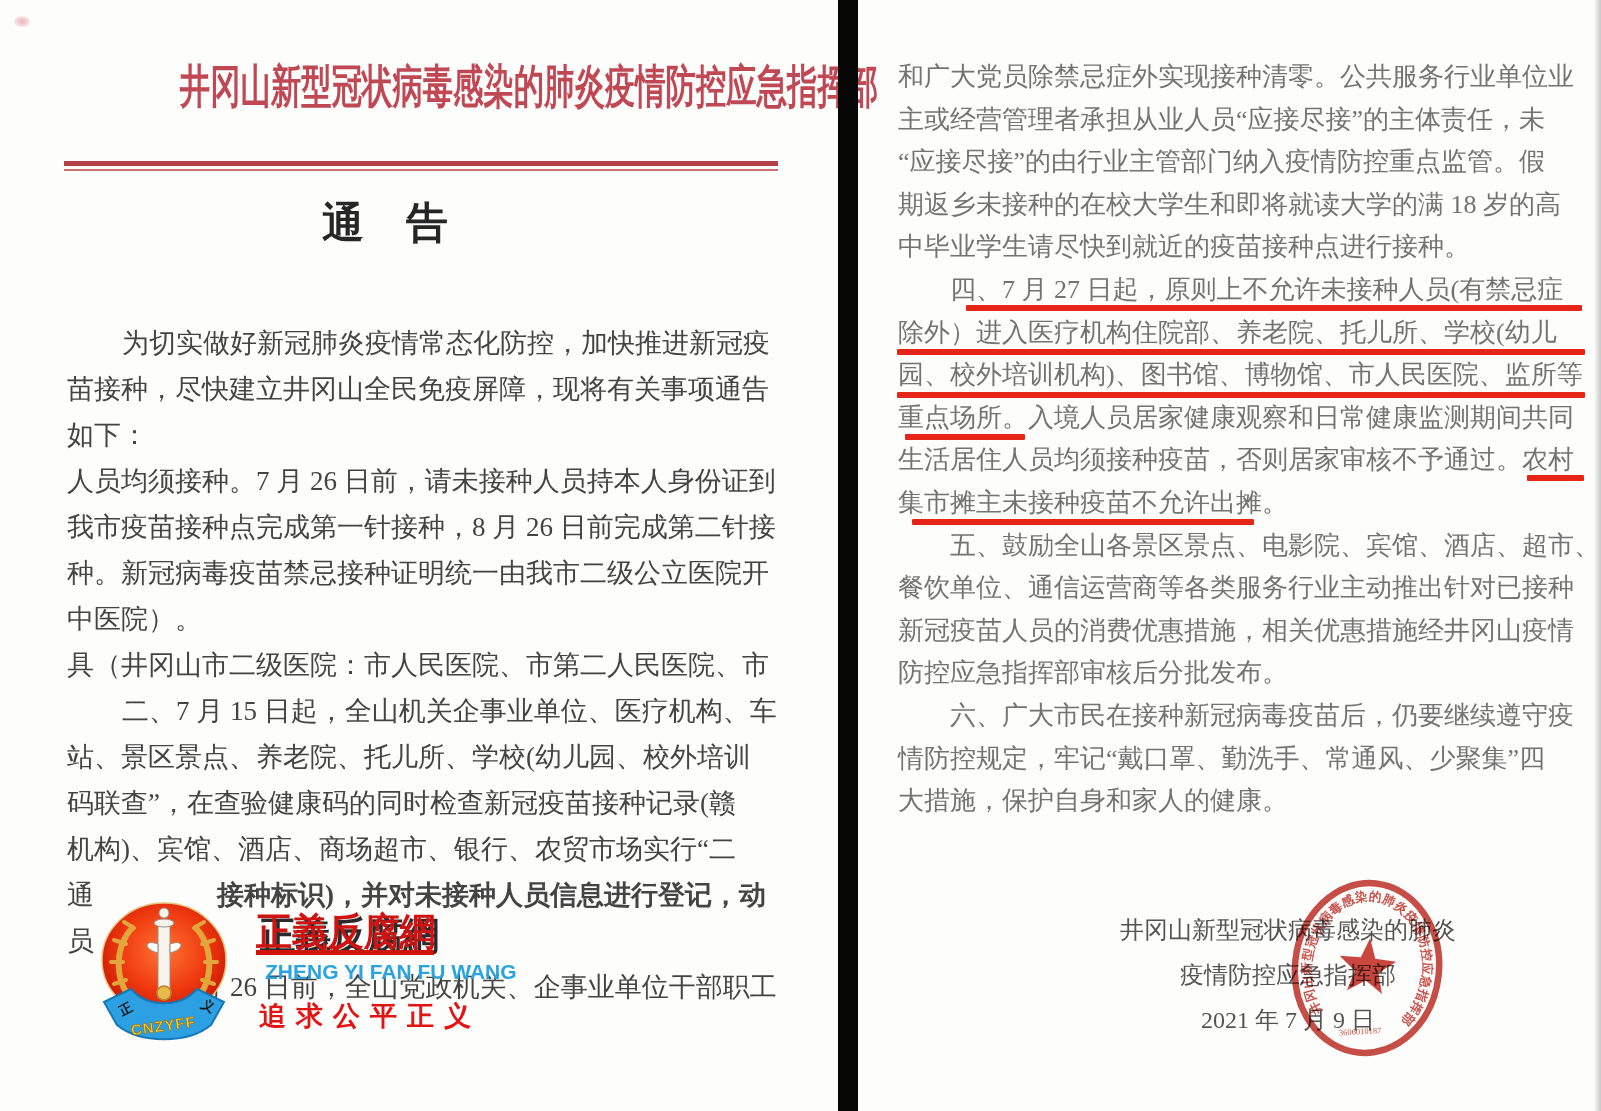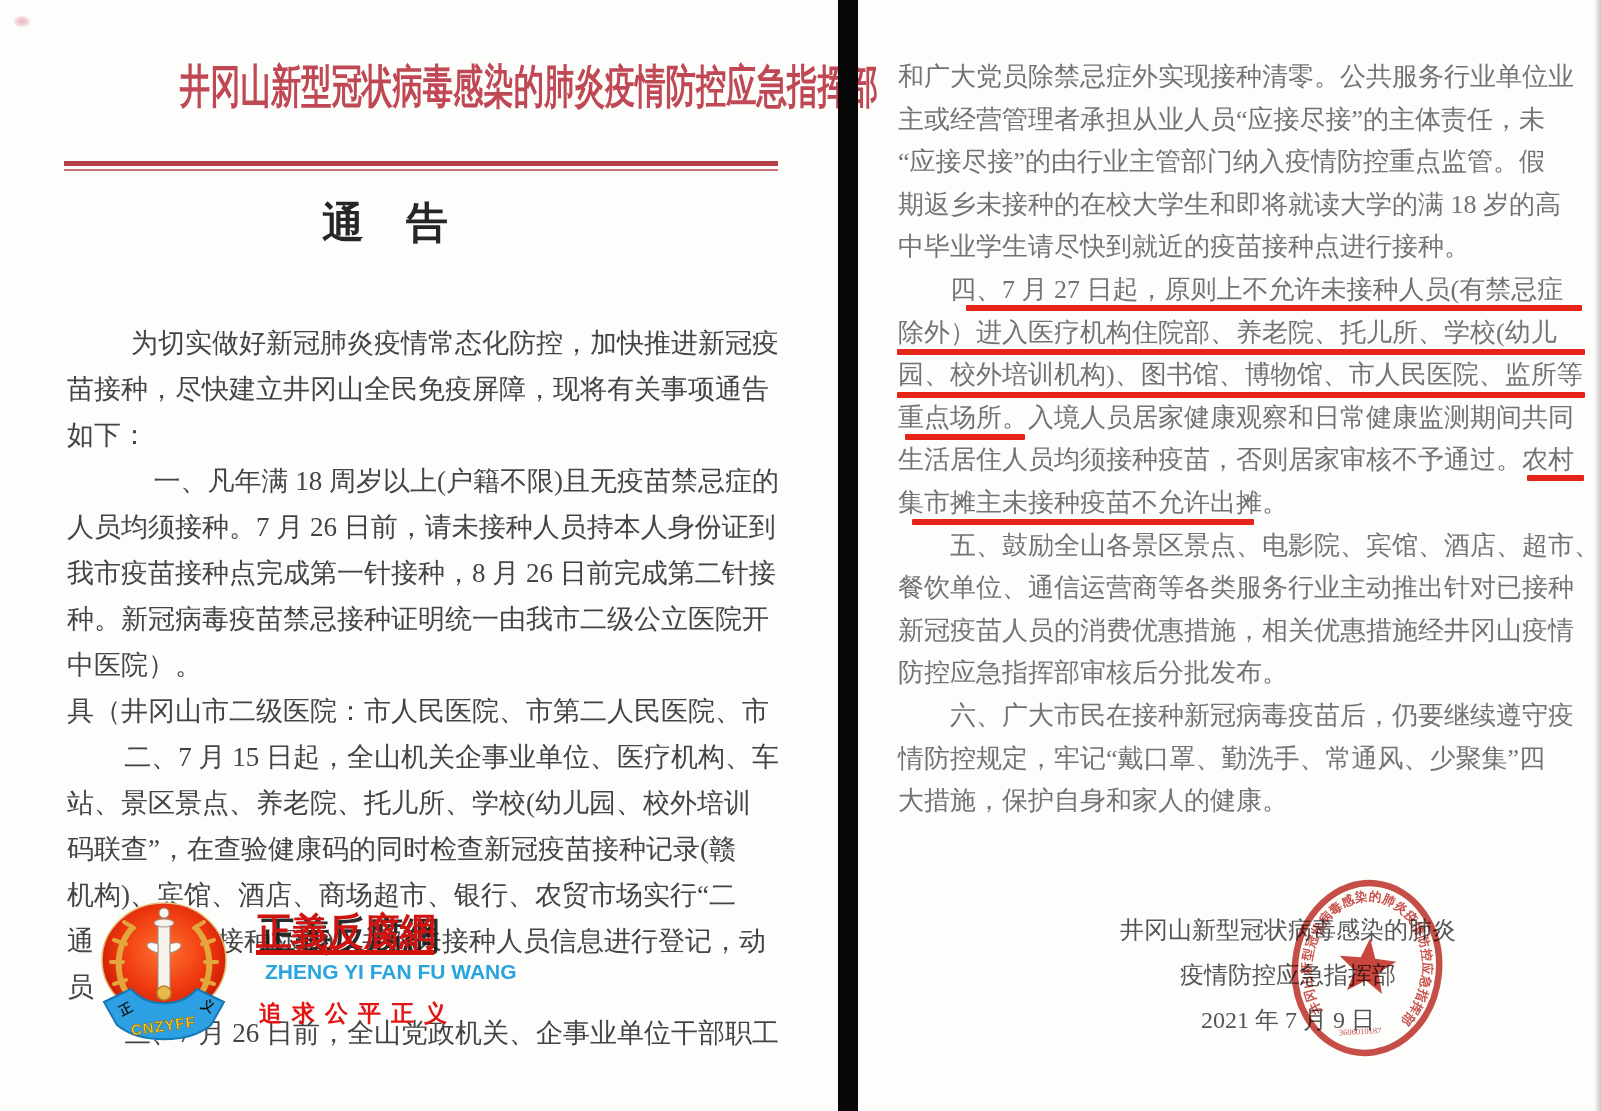--- a/index.html
+++ b/index.html
@@ -15,22 +15,22 @@
   .doc-title{position:absolute;left:0;top:56px;width:838px;text-align:center;white-space:nowrap;
              font-size:46px;font-weight:bold;color:#bf4854;}
   .doc-title span{display:inline-block;transform:scaleX(.66);transform-origin:center;}
   .title-rule{position:absolute;left:64px;top:161px;width:714px;height:3px;
               border-top:5px solid #b5404a;border-bottom:2px solid #c96f75;}
   .notice-title{position:absolute;left:0;top:202px;width:770px;text-align:center;
                 font-size:42px;font-weight:bold;color:#262626;line-height:1;}
   .body{position:absolute;color:#444;}
   .left-body{left:67px;top:320px;width:712px;font-size:27px;line-height:46px;}
   .left-body .ln{height:46px;white-space:nowrap;}
-  .left-body .ind{padding-left:55px;text-align:right;}
-  .gap-text{margin-left:123px;}
+  .left-body .ind{padding-left:55px;}
+  .gap-text{margin-left:123px;font-weight:bold;}
   
   .right-body{left:898px;top:56px;width:686px;font-size:26px;line-height:42.6px;color:#737373;}
   .right-body .ln{height:42.6px;white-space:nowrap;}
   .right-body .ind{padding-left:52px;}
   .ul{position:absolute;height:6px;background:#e62417;border-radius:1px;}
   .ul1{left:966px;top:305px;width:616px;}
   .ul2{left:897px;top:349px;width:688px;}
   .ul3{left:897px;top:392px;width:688px;}
   .ul4{left:905px;top:434px;width:120px;}
   .ul5{left:1527px;top:475px;width:57px;}
@@ -43,42 +43,41 @@
   
   .wm{position:absolute;left:0;top:0;width:0;height:0;}
   .wm-logo{position:absolute;left:98px;top:898px;width:134px;height:150px;}
   .wm-title{position:absolute;left:256px;top:905px;white-space:nowrap;
             font-size:39px;font-weight:bold;color:#cf1310;
             transform:scaleX(.92);transform-origin:left;
             text-shadow:4px 4px 0 rgba(25,25,25,.92);}
   .wm-rule{position:absolute;left:256px;top:950px;width:178px;height:5px;background:#d01408;}
   .wm-latin{position:absolute;left:265px;top:960px;font-family:"Liberation Sans",sans-serif;
             font-size:21px;font-weight:bold;color:#2aa4df;white-space:nowrap;}
-  .wm-slogan{position:absolute;left:259px;top:998px;font-size:23px;font-weight:bold;
+  .wm-slogan{position:absolute;left:259px;top:998px;font-size:27px;font-weight:bold;
              color:#e21414;letter-spacing:10px;white-space:nowrap;}
 </style>
 </head>
 <body>
 
 <div class="stage">
 
   <div>
     <div class="smudge"></div>
 
     <div class="doc-title">
       <span>井冈山新型冠状病毒感染的肺炎疫情防控应急指挥部</span>
     </div>
     <div class="title-rule"></div>
     <div class="notice-title">通　告</div>
 
     <div class="body left-body">
         <div class="ln ind">为切实做好新冠肺炎疫情常态化防控，加快推进新冠疫</div>
         <div class="ln">苗接种，尽快建立井冈山全民免疫屏障，现将有关事项通告</div>
         <div class="ln">如下：</div>
-        <div class="ln ind">一、凡年满 18 周岁以上(户籍不限)且无疫苗禁忌症的</div>
         <div class="ln">人员均须接种。7 月 26 日前，请未接种人员持本人身份证到</div>
         <div class="ln">我市疫苗接种点完成第一针接种，8 月 26 日前完成第二针接</div>
         <div class="ln">种。新冠病毒疫苗禁忌接种证明统一由我市二级公立医院开</div>
         <div class="ln">中医院）。</div>
         <div class="ln">具（井冈山市二级医院：市人民医院、市第二人民医院、市</div>
         <div class="ln ind">二、7 月 15 日起，全山机关企事业单位、医疗机构、车</div>
         <div class="ln">站、景区景点、养老院、托儿所、学校(幼儿园、校外培训</div>
         <div class="ln">码联查”，在查验健康码的同时检查新冠疫苗接种记录(赣</div>
         <div class="ln">机构)、宾馆、酒店、商场超市、银行、农贸市场实行“二</div>
         <div class="ln"><span>通</span><span class="gap-text">接种标识)，并对未接种人员信息进行登记，动</span></div>

